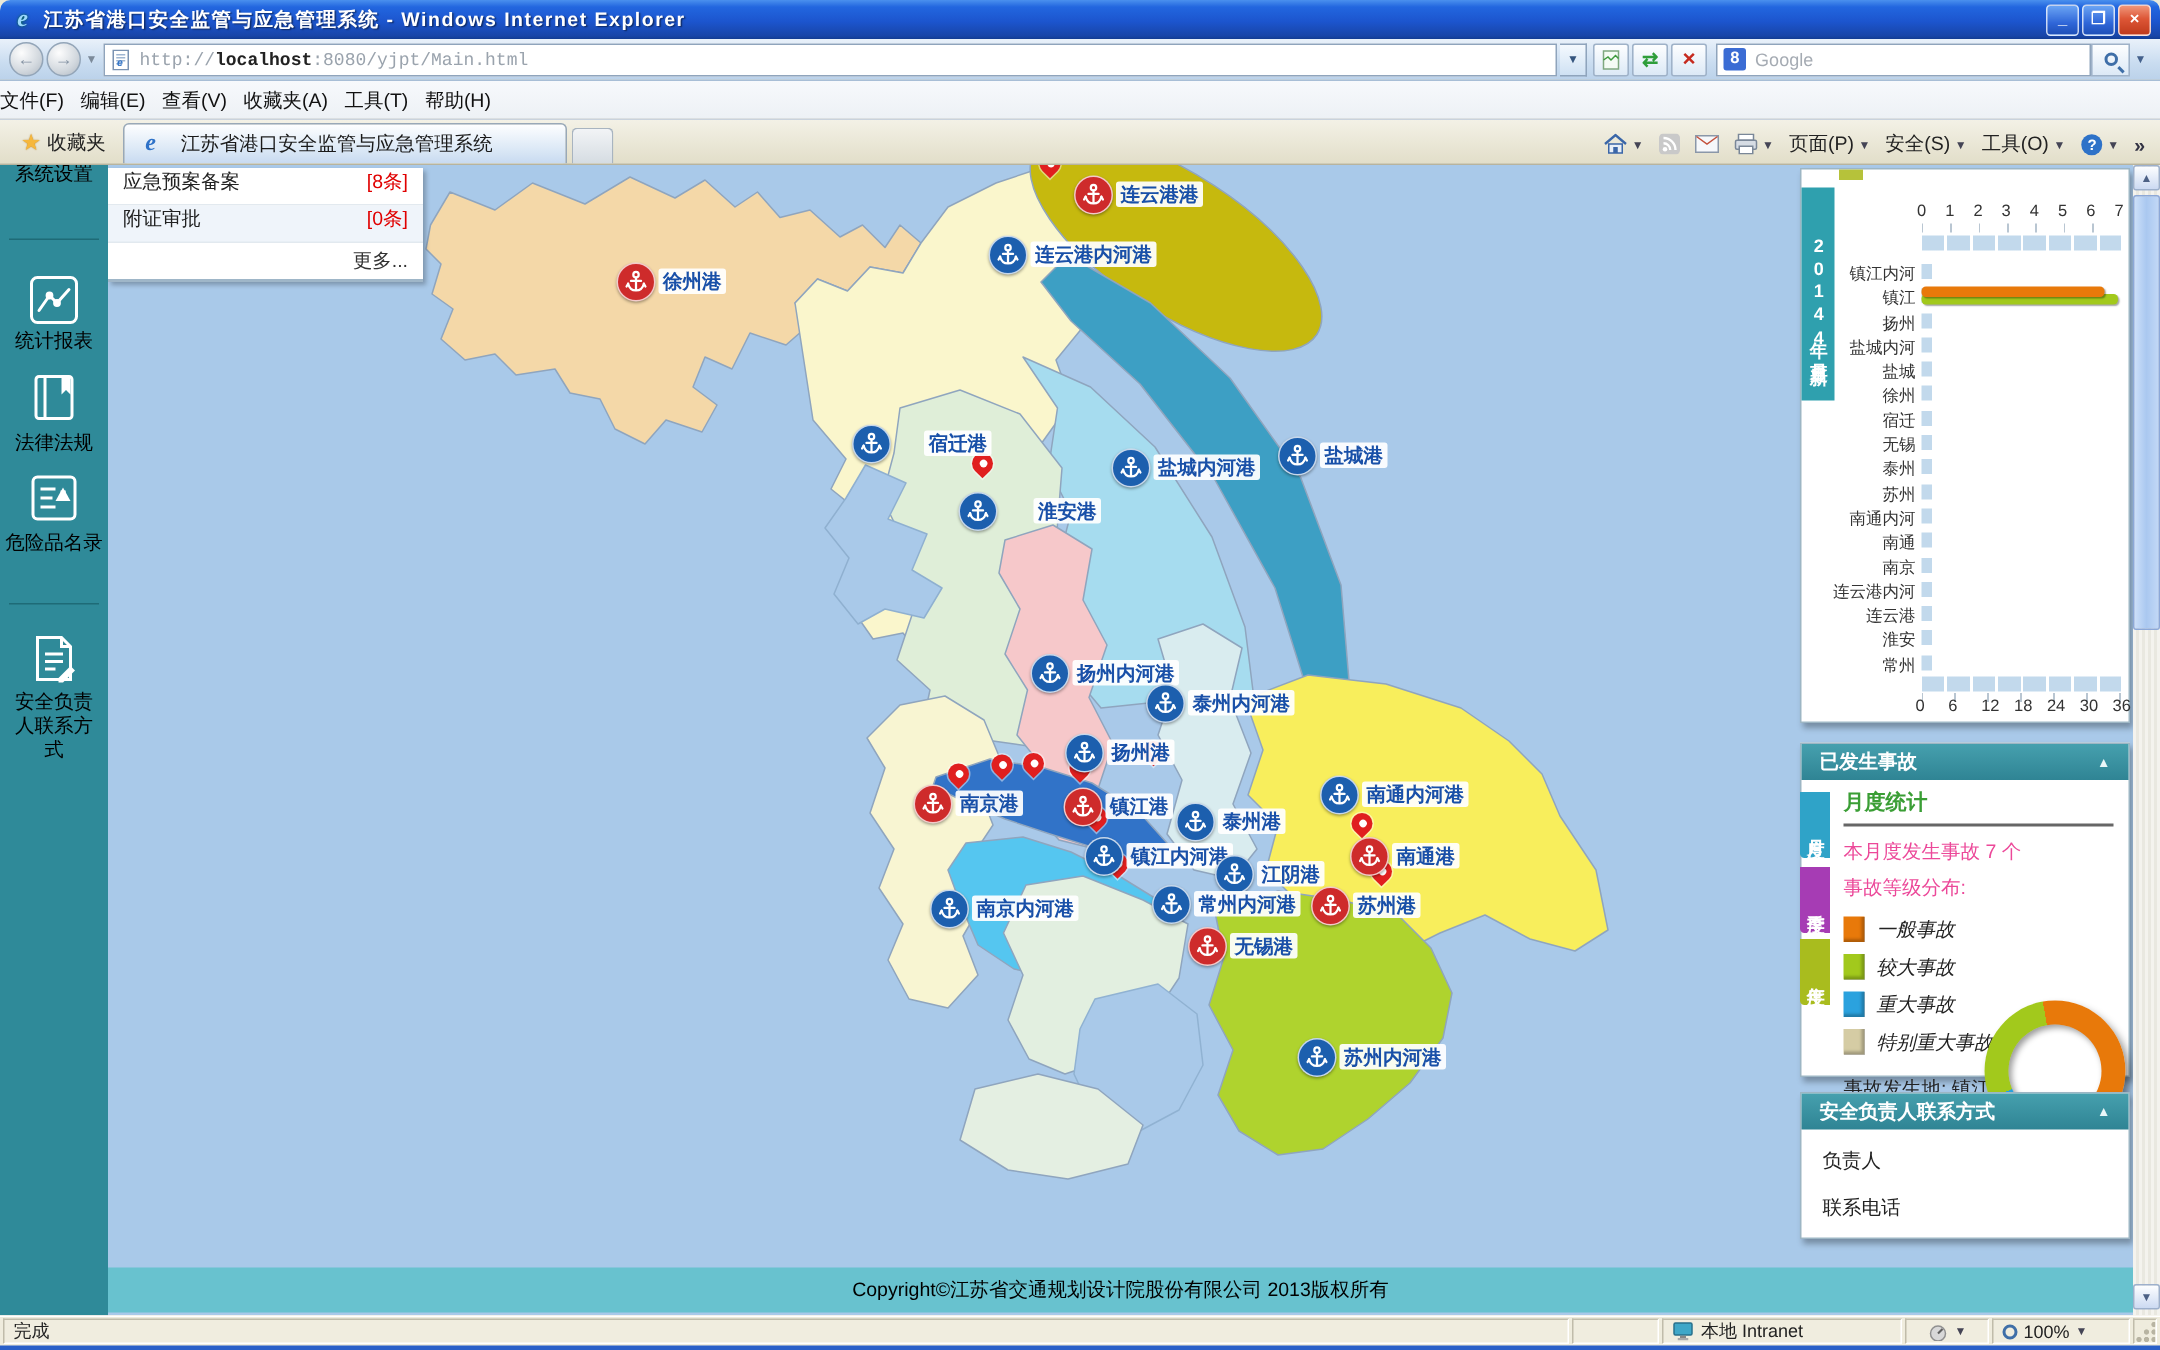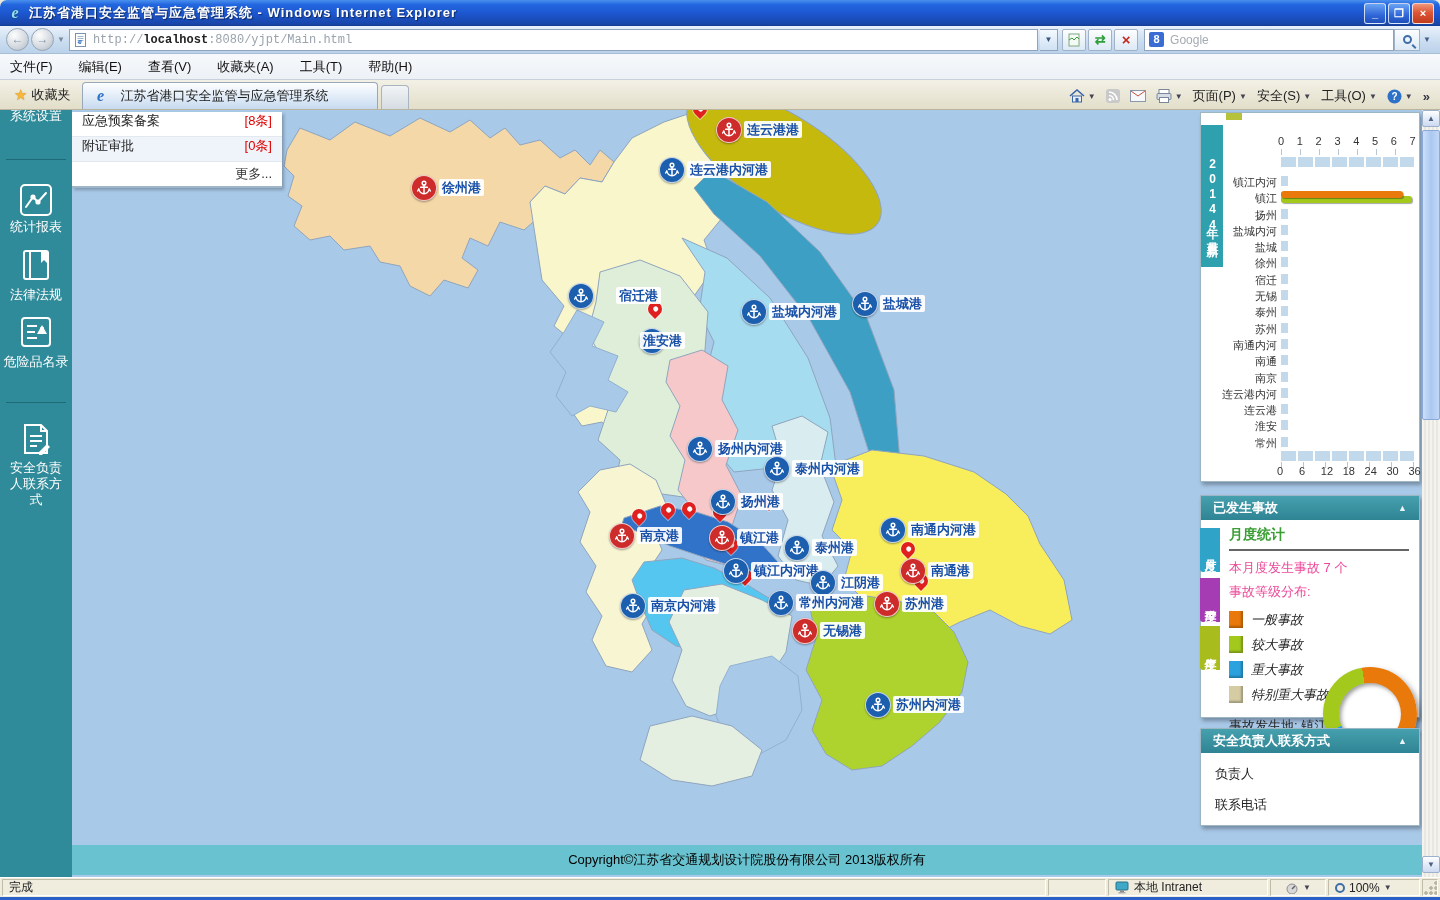--- a/index.html
+++ b/index.html
@@ -35,21 +35,21 @@
   .mini-btn { width:24px; height:22px; border:1px solid #9FB2C8; border-radius:2px; background:linear-gradient(180deg,#FDFEFF,#DCE9F6); display:flex; align-items:center; justify-content:center; margin-right:2px; font-size:13px; }
   .searchbox { width:250px; height:22px; background:#fff; border:1px solid #8FA4BC; display:flex; align-items:center; padding:0 4px; margin-left:4px; }
   .g-badge { width:15px; height:15px; background:#3B6CD4; color:#fff; font-size:11px; font-weight:bold; text-align:center; line-height:15px; border-radius:2px; margin-right:6px; }
   .g-text { color:#A5ABB3; font-size:12px; }
   .mag-btn { width:26px; height:22px; border:1px solid #9FB2C8; background:linear-gradient(180deg,#FDFEFF,#DCE9F6); display:flex; align-items:center; justify-content:center; }
   .mag { width:9px; height:9px; border:2px solid #3F6FA8; border-radius:50%; position:relative; }
   .mag::after { content:''; position:absolute; width:2px; height:5px; background:#3F6FA8; transform:rotate(-45deg); left:8px; top:7px; }
   .drop-caret { font-size:8px; color:#44618C; padding:0 3px; }
 
   
-  .menurow { position:absolute; left:0; top:54px; width:1440px; height:26px; background:linear-gradient(180deg,#F7F9FC,#EDF1F5); border-bottom:1px solid #C9D2DC; display:flex; align-items:center; padding-left:10px; gap:26px; }
+  .menurow { position:absolute; left:0; top:54px; width:1440px; height:26px; background:linear-gradient(180deg,#F7F9FC,#EDF1F5); border-bottom:1px solid #C9D2DC; display:flex; align-items:center; gap:11px; }
   .menuitem { font-size:13px; color:#111; }
 
   
   .tabrow { position:absolute; left:0; top:80px; width:1440px; height:30px;
     background:linear-gradient(180deg,#F3F1E6,#E2DEC9); border-bottom:1px solid #B8B49E; display:flex; align-items:flex-end; }
   .favbtn { display:flex; align-items:center; gap:4px; padding:0 10px; height:26px; margin:0 2px 1px 4px; font-size:13px; color:#222; }
   .star { color:#F6B73C; font-size:15px; text-shadow:0 0 1px #B07818; }
   .tab { width:296px; height:27px; margin-bottom:0; border:1px solid #98A8B8; border-bottom:none; border-radius:4px 4px 0 0;
     background:linear-gradient(180deg,#FDFEFF,#D8E6F5 70%,#C8DAF0); display:flex; align-items:center; padding:0 8px; gap:6px; }
   .tab-title { font-size:13px; color:#1A1A1A; white-space:nowrap; overflow:hidden; }
@@ -57,21 +57,21 @@
   .cmdbar { margin-left:auto; display:flex; align-items:center; gap:10px; padding:0 10px 4px 0; }
   .cmditem { display:flex; align-items:center; gap:3px; font-size:13px; color:#222; }
   .cmd-caret { font-size:8px; color:#445; }
   .chev { font-size:13px; color:#334; font-weight:bold; }
 
   
   .content { position:absolute; left:0; top:110px; width:1440px; height:767px; display:flex; overflow:hidden; }
 
   
   .sidebar { position:relative; width:72px; height:767px; background:#2F8A99; flex:none; }
-  .sb-label { color:#ffffff; font-size:13px; text-align:center; width:72px; position:absolute; }
+  .sb-label { color:#000000; font-size:13px; text-align:center; width:72px; position:absolute; }
   .sb-divider { position:absolute; left:6px; width:60px; height:1px; background:#1E6B77; }
   .sb-icon { position:absolute; left:19px; width:34px; height:34px; }
   .sb-icon svg { width:34px; height:34px; }
   .collapse-tab { position:absolute; left:72px; top:288px; width:10px; height:74px; background:#2F8A99; border-radius:0 5px 5px 0; color:#E8F4F6; font-size:7px; display:flex; align-items:center; justify-content:center; }
 
   
   .maparea { position:relative; width:1350px; height:767px; flex:none; overflow:hidden; background:#A9C9E9; }
   .map-svg { position:absolute; left:0; top:0; }
 
   .port-marker { position:absolute; width:26px; height:26px; border-radius:50%; display:flex; align-items:center; justify-content:center;
@@ -414,21 +414,21 @@
               <g fill="none" stroke="#fff" stroke-width="2" stroke-linecap="round">
                 <circle cx="12" cy="5.5" r="2.4"></circle>
                 <line x1="12" y1="8" x2="12" y2="19"></line>
                 <line x1="7.5" y1="11" x2="16.5" y2="11"></line>
                 <path d="M5 13.5 Q6.5 19.5 12 19.5 Q17.5 19.5 19 13.5"></path>
                 <path d="M5 13.5 L3.6 16"></path>
                 <path d="M19 13.5 L20.4 16"></path>
               </g>
             </svg>
           </div>
-          <span class="port-label" style="left: 568px; top: 222px;">淮安港</span>
+          <span class="port-label" style="left: 617px; top: 222px;">淮安港</span>
           <div class="port-marker" style="left: 669px; top: 189px; background: rgb(28, 95, 174);">
             <svg viewBox="0 0 24 24" width="18" height="18">
               <g fill="none" stroke="#fff" stroke-width="2" stroke-linecap="round">
                 <circle cx="12" cy="5.5" r="2.4"></circle>
                 <line x1="12" y1="8" x2="12" y2="19"></line>
                 <line x1="7.5" y1="11" x2="16.5" y2="11"></line>
                 <path d="M5 13.5 Q6.5 19.5 12 19.5 Q17.5 19.5 19 13.5"></path>
                 <path d="M5 13.5 L3.6 16"></path>
                 <path d="M19 13.5 L20.4 16"></path>
               </g>

